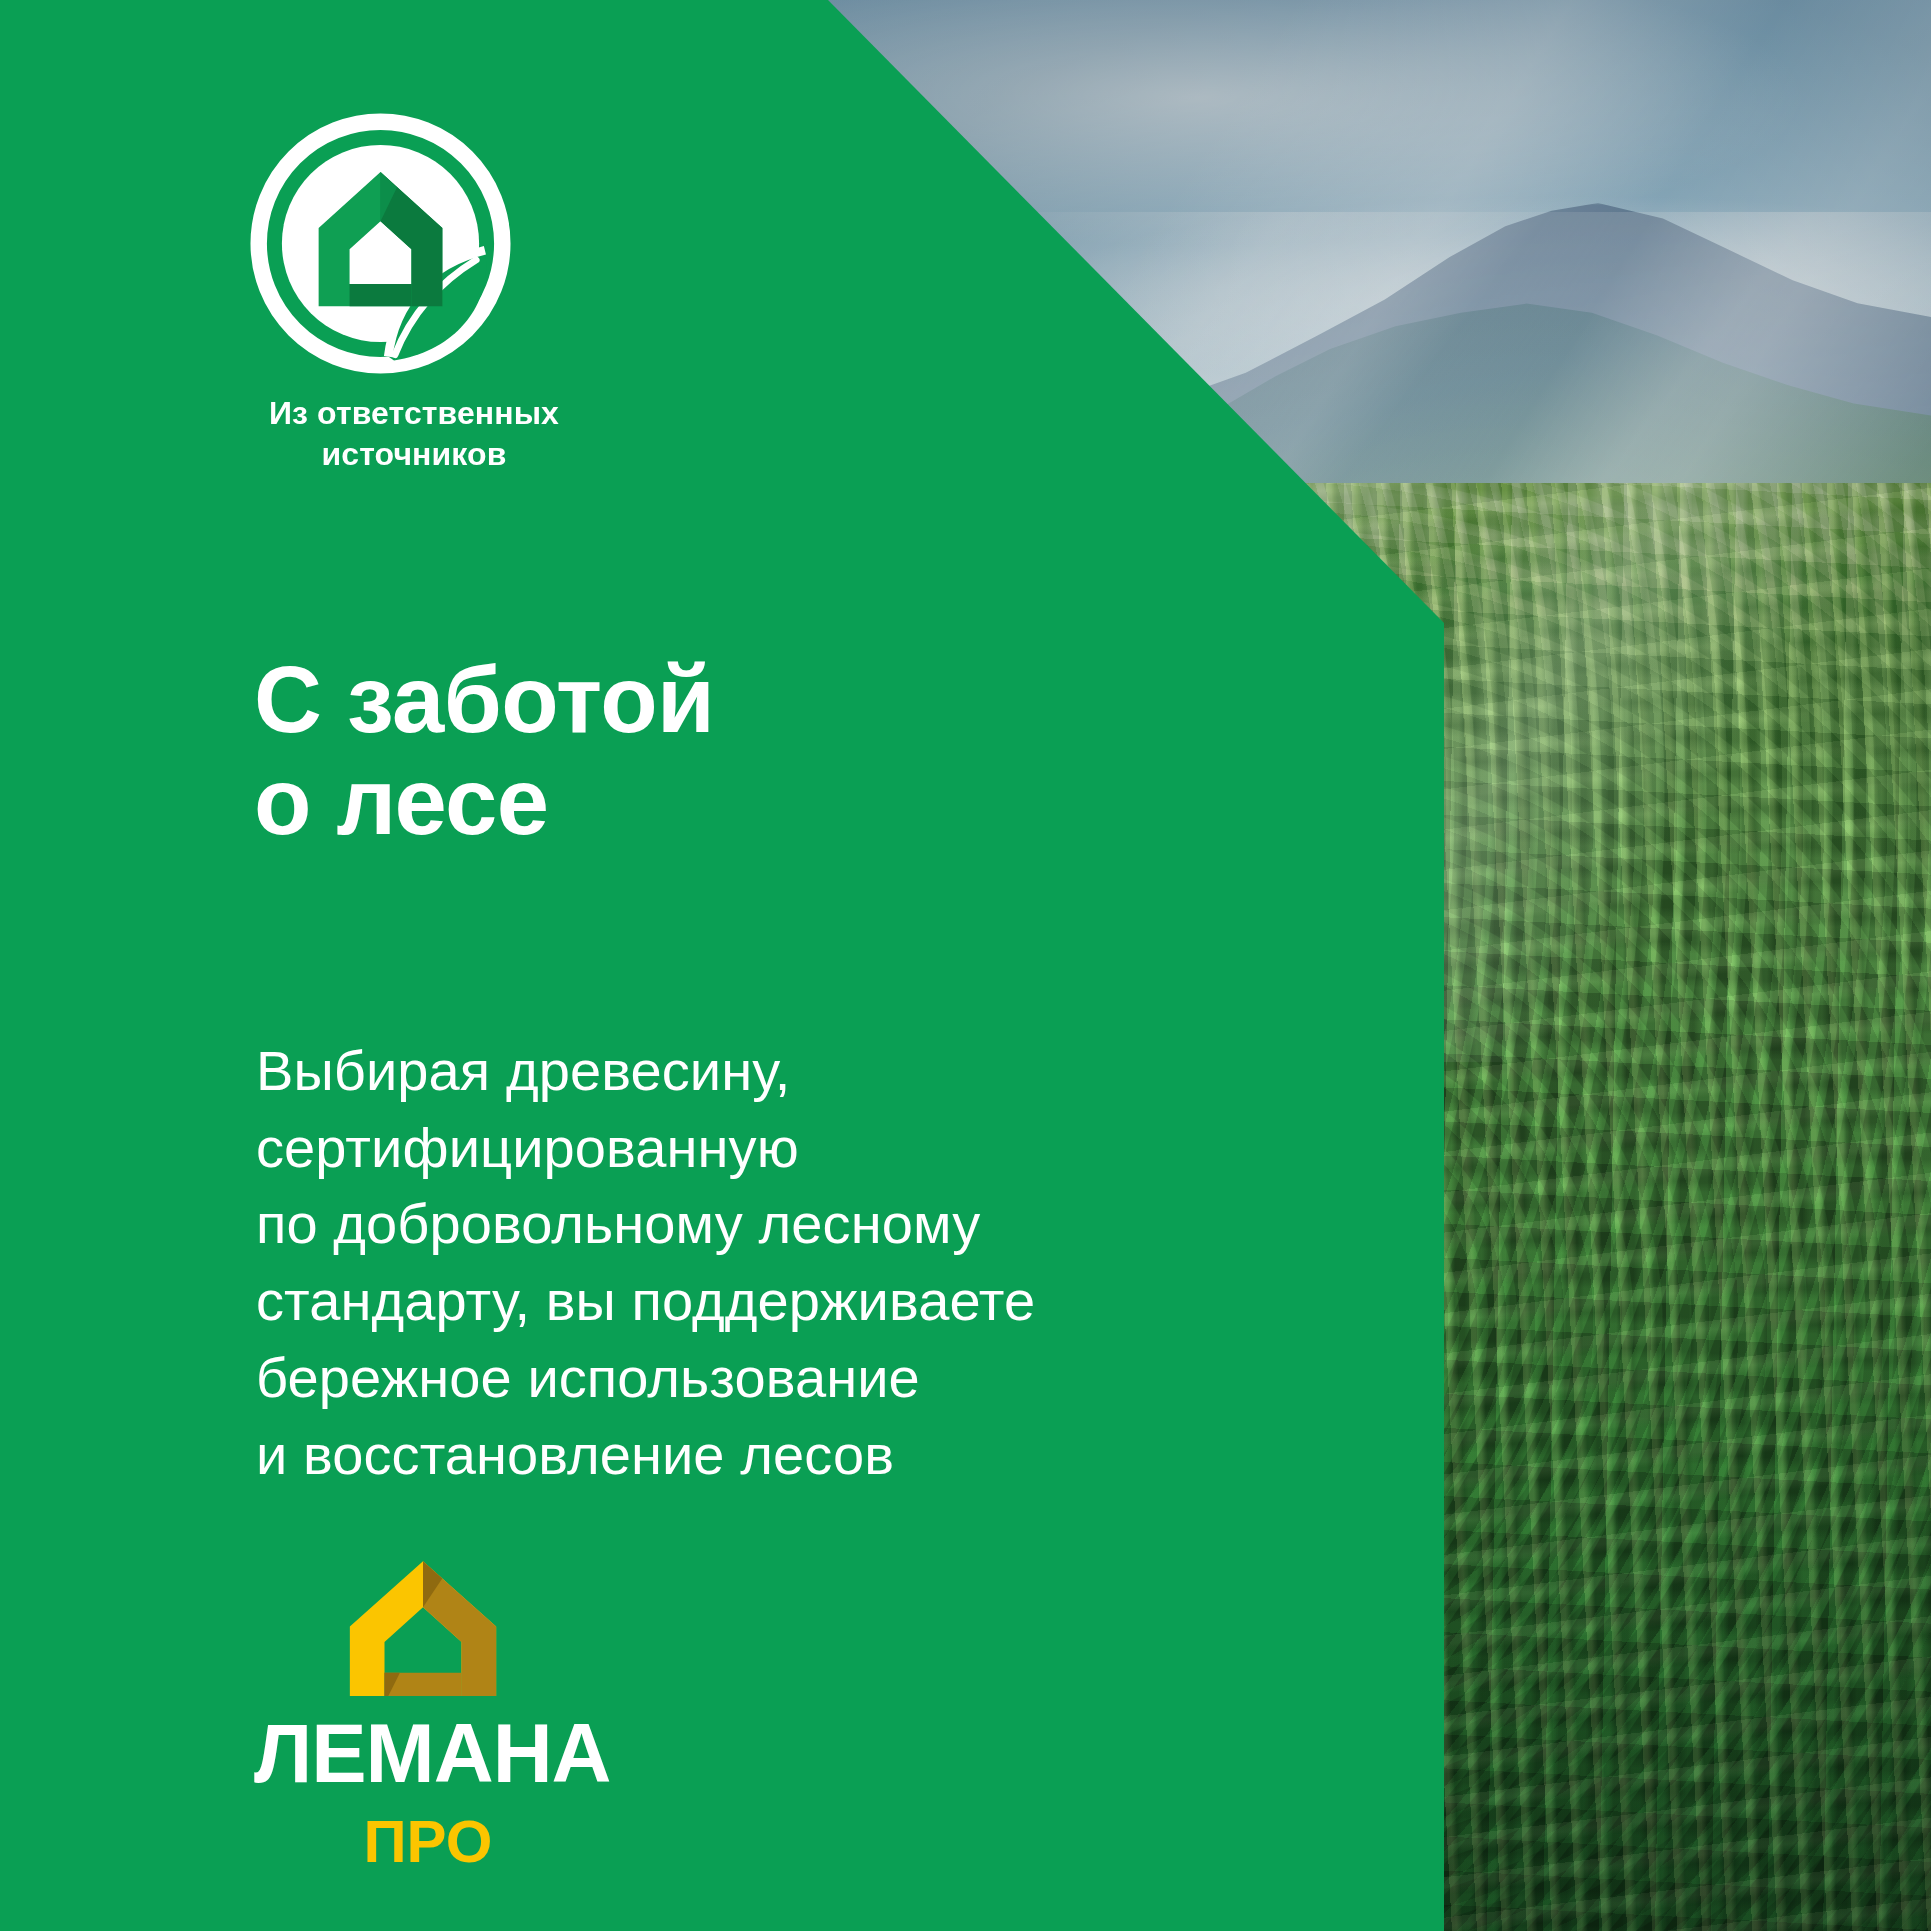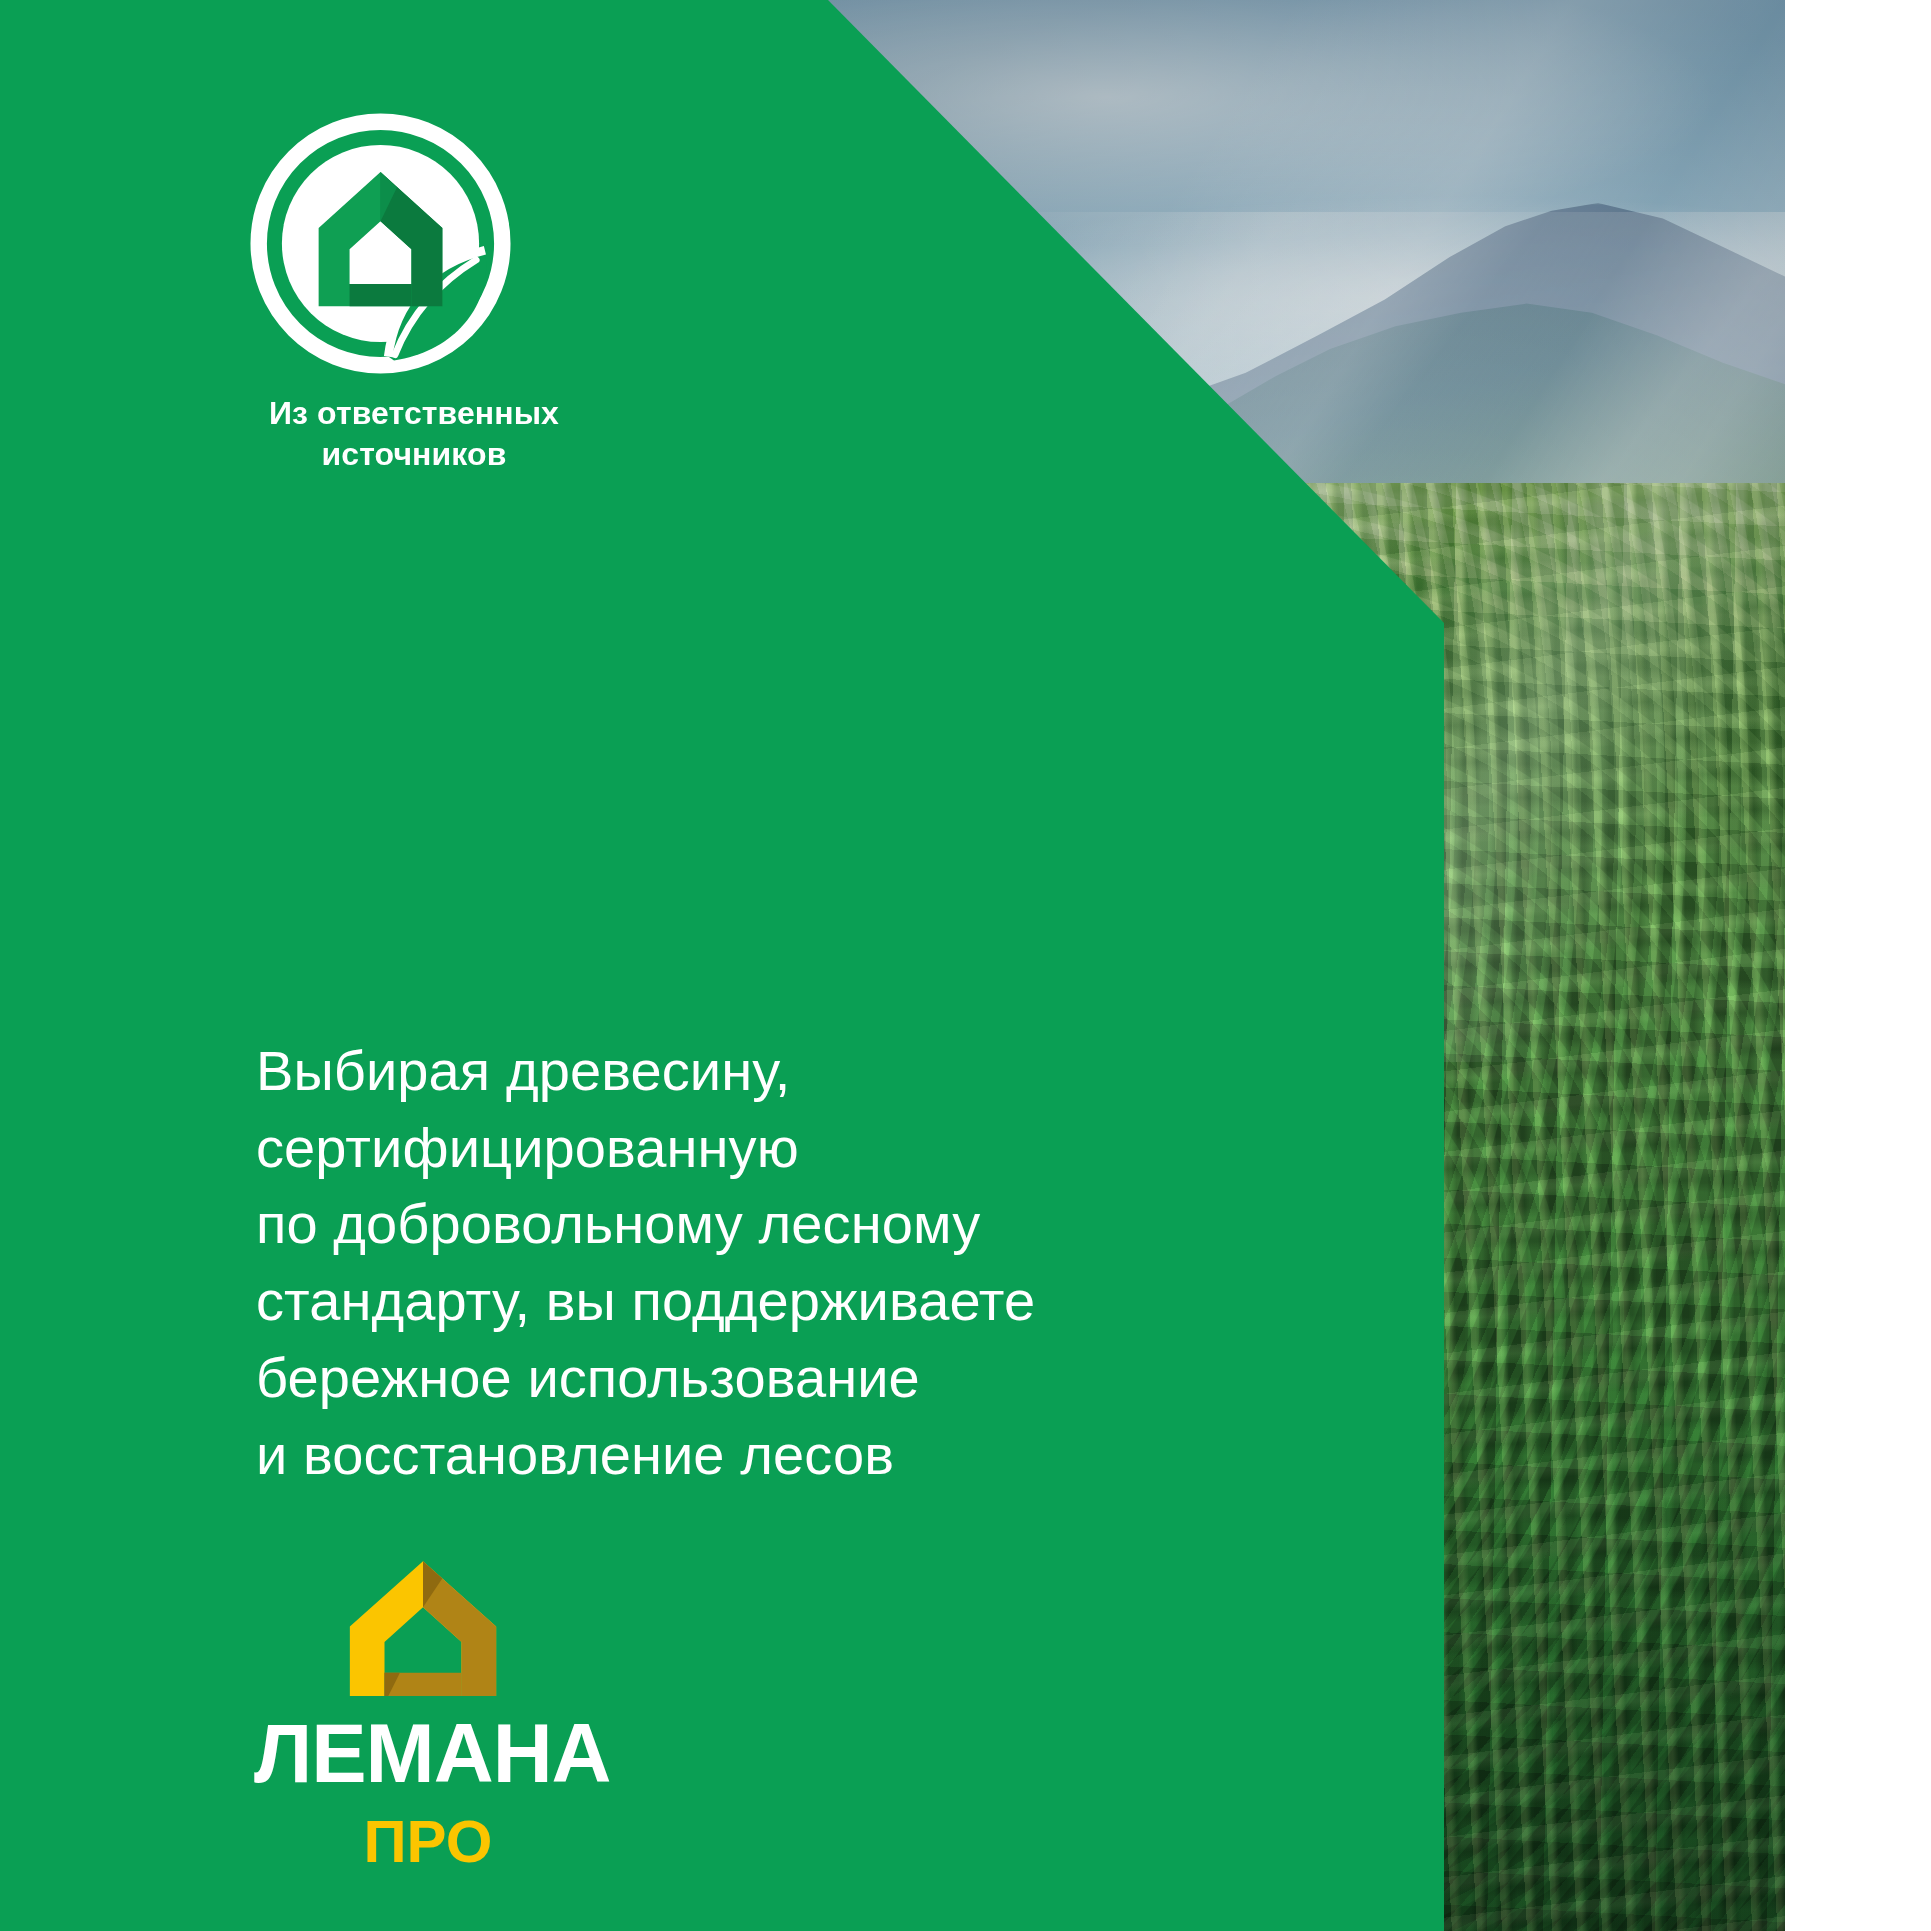--- a/index.html
+++ b/index.html
@@ -3,21 +3,21 @@
 <meta charset="utf-8">
 <title>С заботой о лесе</title>
 <style>
   html, body {
     margin: 0;
     padding: 0;
     background: #ffffff;
   }
   #poster {
     position: relative;
-    width: 1785px;
+    width: 1931px;
     height: 1931px;
     overflow: hidden;
     font-family: "Liberation Sans", "DejaVu Sans", sans-serif;
     background: #0a9f54;
   }
 
   
   .photo {
     position: absolute;
     inset: 0;
@@ -254,20 +254,22 @@
           M135 61 L199 119 L199 200 L167 200 L167 141 L135 112 Z"></path>
         <path fill="#0b7a3e" d="
           M103 177 L167 177 L167 200 L103 200 Z"></path>
 
         <path fill="#0f9f53" opacity=".55" d="M135 61 L152 77 L135 112 Z"></path>
       </svg>
       <div class="badge-caption">Из ответственных
 источников</div>
     </div>
 
+    <h1 class="headline">С заботой
+о лесе</h1>
 
     <p class="body-copy">Выбирая древесину,
 сертифицированную
 по добровольному лесному
 стандарту, вы поддерживаете
 бережное использование
 и восстановление лесов</p>
 
     <div class="brand">
       <svg class="brand-house" viewBox="0 0 160 148" aria-hidden="true">

